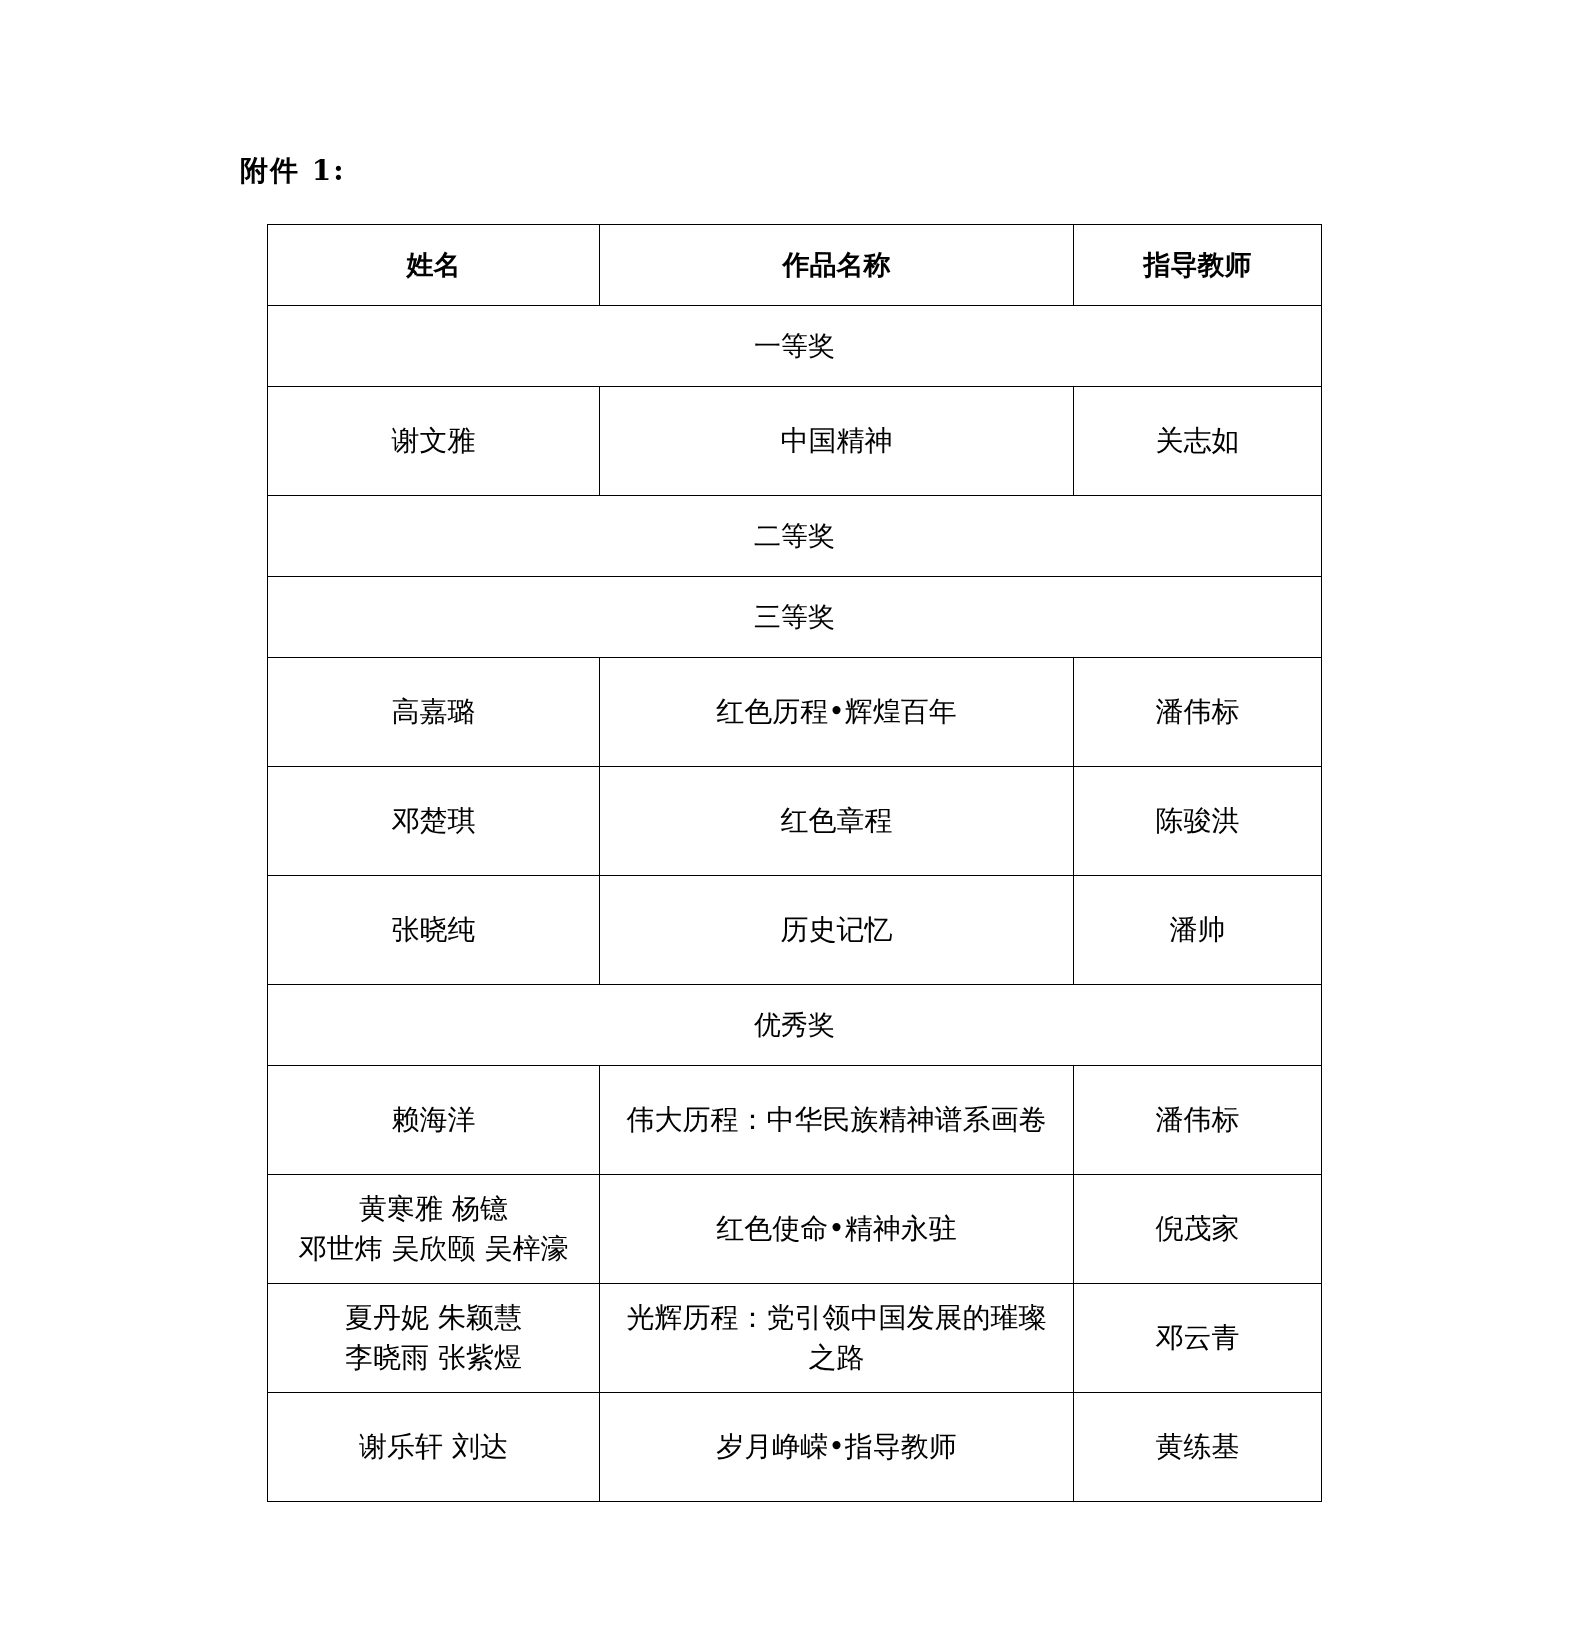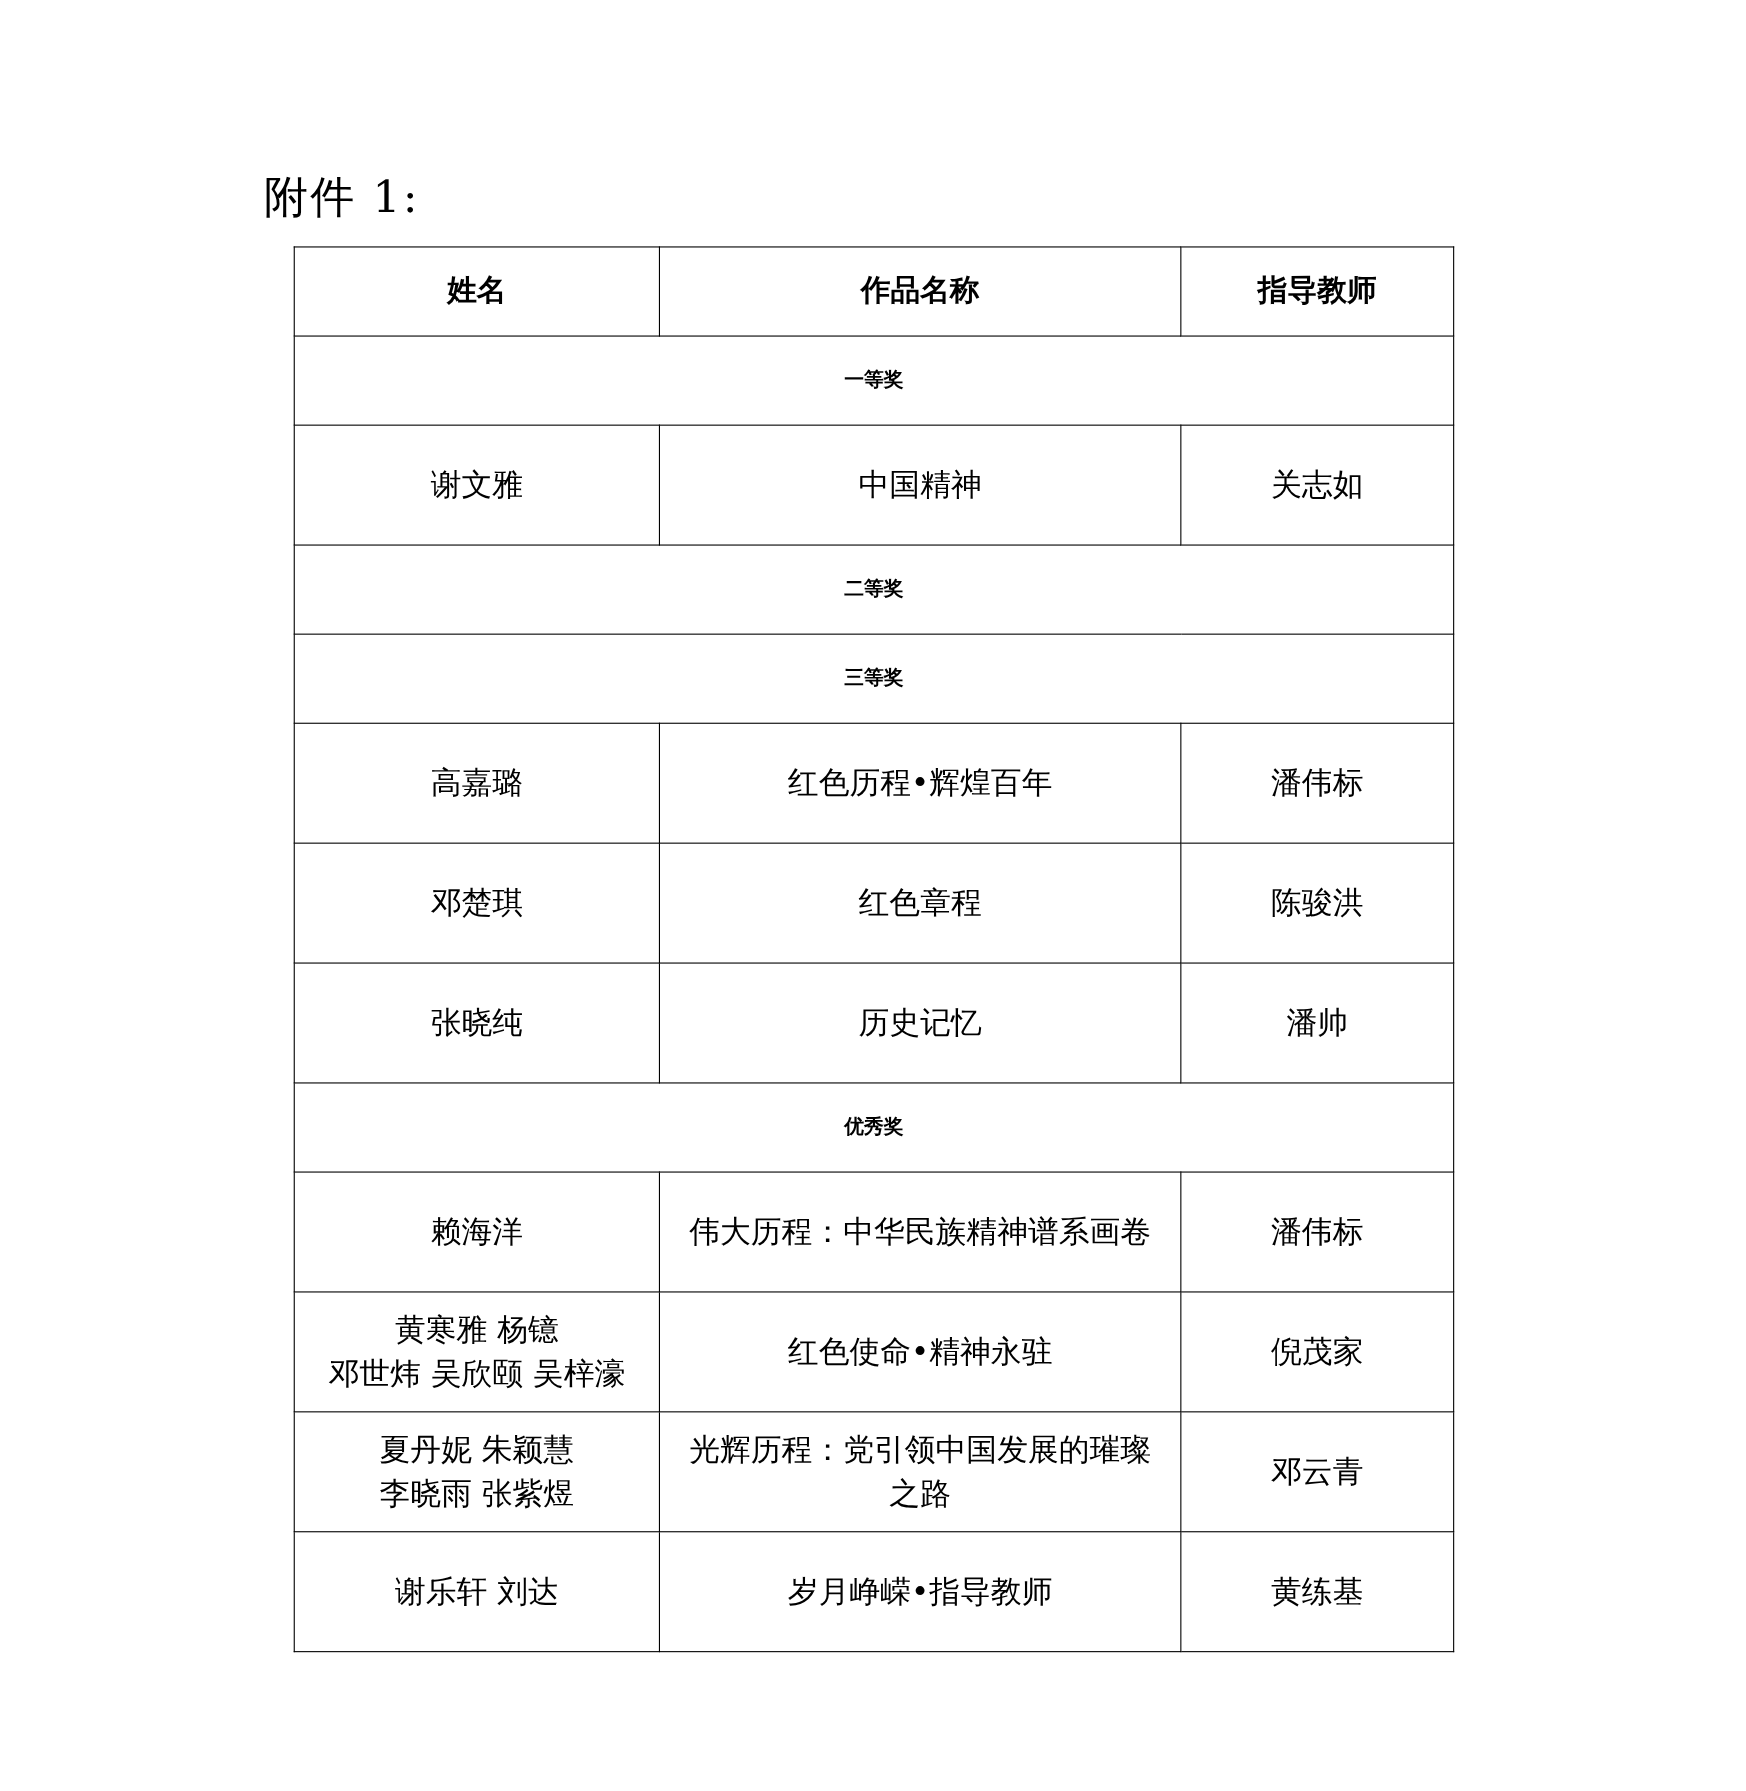--- a/index.html
+++ b/index.html
@@ -1,21 +1,21 @@
 <!DOCTYPE html>
 <html><head>
   <meta charset="utf-8">
   <style>
     html, body { margin: 0; padding: 0; background: #ffffff; }
     body { width: 1587px; height: 1628px; position: relative; font-family: "DejaVu Serif", "Liberation Serif", serif; color: #000; }
-    .heading { position: absolute; left: 240px; top: 152px; font-size: 40px; font-weight: normal; letter-spacing: 2px; }
+    .heading { position: absolute; left: 240px; top: 152px; font-size: 28px; font-weight: bold; letter-spacing: 2px; }
     table { position: absolute; left: 267px; top: 224px; border-collapse: collapse; table-layout: fixed; width: 1054px; }
     td, th { border: 1.6px solid #000; text-align: center; vertical-align: middle; font-size: 28px; padding: 12px 14px; line-height: 40px; font-weight: normal; }
     th { height: 56px; font-family: "DejaVu Sans", "Liberation Sans", sans-serif; font-weight: bold; font-size: 27px; }
-    tr.section td { height: 56px; font-family: "DejaVu Sans", "Liberation Sans", sans-serif; font-weight: bold; font-size: 18px; }
+    tr.section td { height: 56px; font-family: "DejaVu Sans", "Liberation Sans", sans-serif; font-weight: normal; font-size: 27px; }
     tr.entry td { height: 84px; margin-top: 14px; }
     .col-name { width: 332px; }
     .col-work { width: 474px; }
     .col-teacher { width: 248px; }
     .line { display: block; }
   </style>
 </head>
 <body>
 
 <div class="heading">附件 1:</div>

